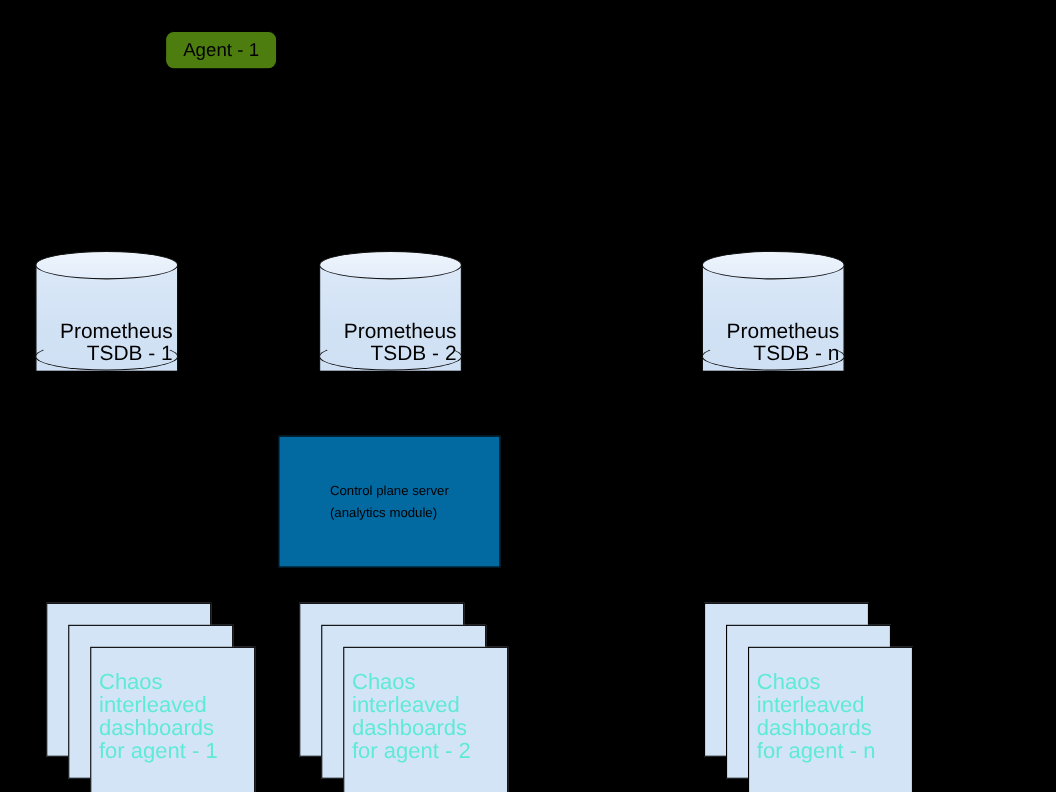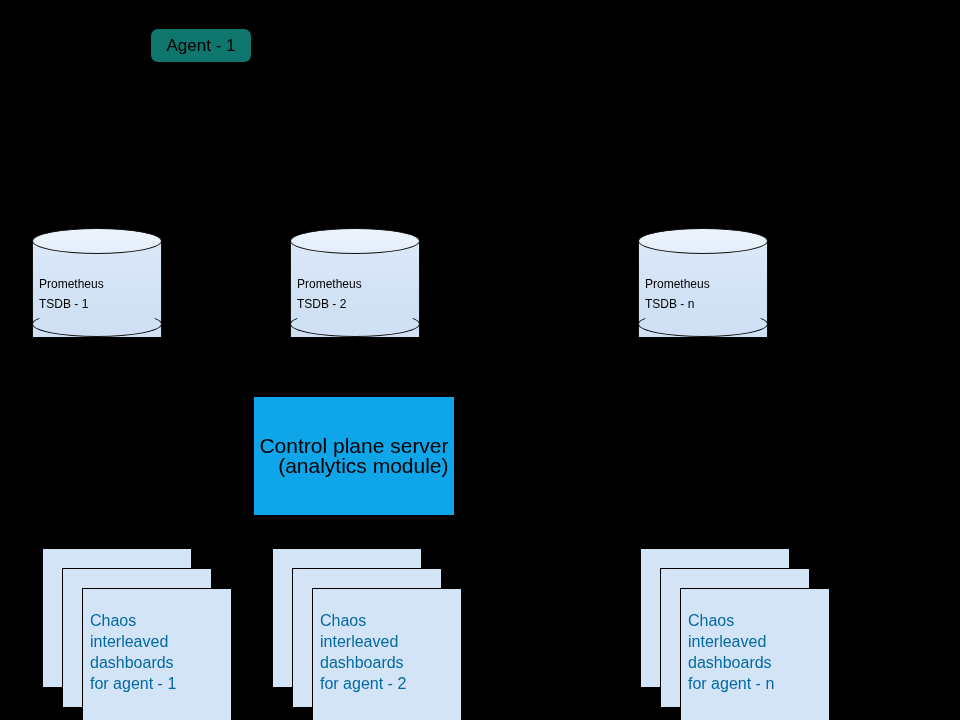--- a/index.html
+++ b/index.html
@@ -26,21 +26,21 @@
     position: absolute;
     left: 0; top: 0;
     width: 960px;
     height: 720px;
   }
 
   
   .agent-box {
     position: absolute;
     box-sizing: border-box;
-    background: #0f766e;
+    background: #4d7c0f;
     border: 1px solid #000000;
     border-radius: 8px;
     display: flex;
     align-items: center;
     justify-content: center;
     color: #000000;
     font-size: 17px;
     line-height: 1;
     white-space: nowrap;
   }
@@ -81,41 +81,41 @@
     width: 130px;
     height: 26px;
     box-sizing: border-box;
     border: 1px solid #101010;
     border-radius: 50%;
     background: linear-gradient(180deg, #eef4fc 0%, #e3edfa 100%);
   }
   .cyl-label {
     position: absolute;
     left: 7px;
-    top: 46px;
+    top: 64px;
     width: 118px;
     color: #000000;
-    font-size: 12px;
+    font-size: 19px;
     line-height: 20px;
-    text-align: left;
+    text-align: right;
     white-space: pre-line;
   }
 
   
   .rect-box {
     position: absolute;
     box-sizing: border-box;
-    background: #0ea5e9;
+    background: #0369a1;
     border: 1px solid #000000;
     display: flex;
     align-items: center;
     justify-content: center;
-    text-align: right;
+    text-align: left;
     color: #000000;
-    font-size: 21px;
+    font-size: 12px;
     line-height: 20px;
     white-space: pre-line;
   }
 
   
   .stack {
     position: absolute;
     width: 190px;
     height: 180px;
   }
@@ -128,22 +128,22 @@
     border: 1px solid #000000;
   }
   .stack-sheet.s1 { left: 0px;  top: 0px;  }
   .stack-sheet.s2 { left: 20px; top: 20px; }
   .stack-sheet.s3 { left: 40px; top: 40px; }
   .stack-label {
     position: absolute;
     left: 48px;
     top: 62px;
     width: 136px;
-    color: #0369a1;
-    font-size: 16px;
+    color: #5eead4;
+    font-size: 20px;
     line-height: 21px;
     text-align: left;
     white-space: pre-line;
   }
 
   
   svg.connectors {
     position: absolute;
     left: 0; top: 0;
     width: 960px;

